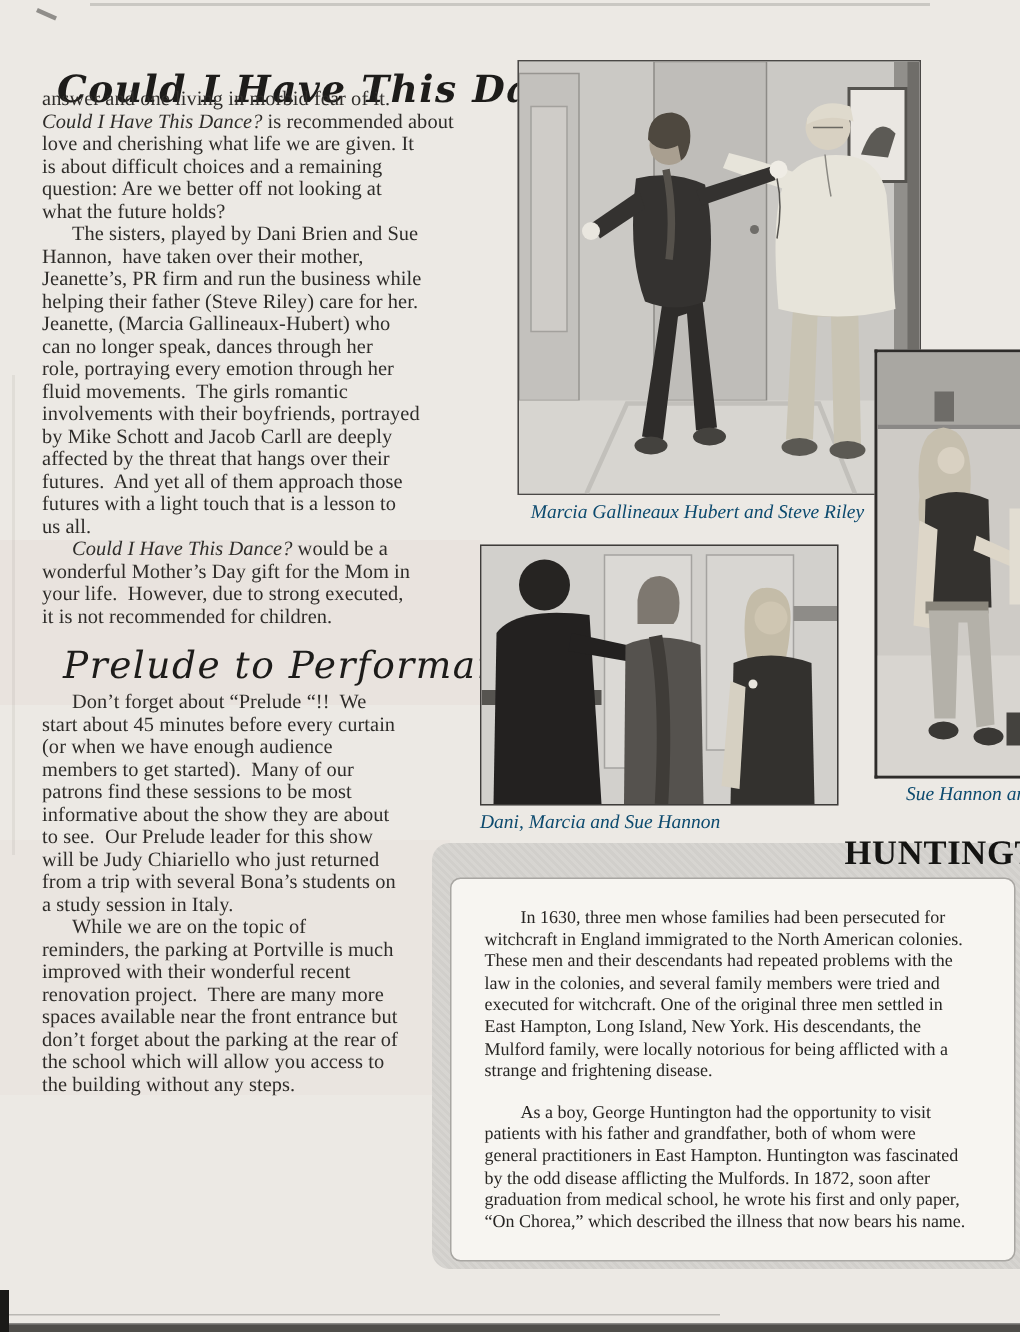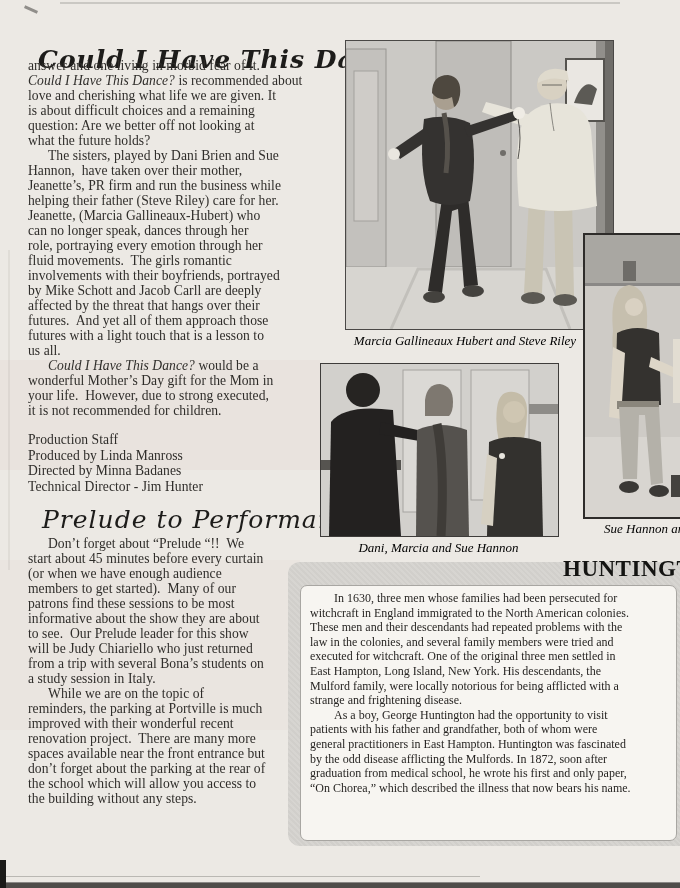--- a/index.html
+++ b/index.html
@@ -37,46 +37,46 @@
   }
 
   
   figure{margin:0; padding:0;}
   .photo{position:absolute; background:#cbc9c5;}
   .photo svg{display:block;}
   #photo-1{left:345px; top:40px; width:267px; height:288px; border:1px solid #4a4846; z-index:2;}
   #photo-2{left:320px; top:363px; width:237px; height:172px; border:1px solid #3e3c3a; z-index:2;}
   #photo-3{left:583px; top:233px; width:97px; height:282px; border:2px solid #2e2c2a; border-right:none; z-index:3;}
   .caption{
-    position:absolute; font-style:italic; font-size:13px; color:#000000;
+    position:absolute; font-style:italic; font-size:13px; color:#0c4a6e;
     font-family:"Liberation Serif", serif; z-index:4; white-space:nowrap;
   }
   #caption-1{left:345px; width:240px; top:333px; text-align:center;}
-  #caption-2{left:320px; width:237px; top:540px; text-align:center;}
+  #caption-2{left:320px; width:237px; top:540px; text-align:left;}
   #caption-3{left:604px; top:521px;}
 
   
   #huntington-panel{
     position:absolute; left:288px; top:562px; width:412px; height:284px;
     background:#d6d4d0;
     background-image:repeating-linear-gradient(45deg, rgba(0,0,0,0.025) 0 2px, rgba(255,255,255,0.02) 2px 4px);
     border-radius:12px 0 0 12px; z-index:1;
   }
   #huntington-header{
     position:absolute; left:275px; top:-6px;
     font-family:"Liberation Serif", serif; font-weight:bold;
     font-size:23px; color:#141412; letter-spacing:0.5px; white-space:nowrap;
   }
   #huntington-box{
     position:absolute; left:12px; top:23px; width:360px; height:249px;
     background:#f7f5f1; border:1px solid #a8a6a2; border-radius:7px;
     padding:5px 6px 0 9px; overflow:hidden;
   }
   #huntington-box p{
-    margin:0; white-space:pre-wrap;
+    margin:13px; white-space:pre-wrap;
     font-size:12px; line-height:14.6px; color:#272523;
   }
   #huntington-box p.ind{text-indent:24px;}
 </style>
 </head>
 <body>
 
 <div id="page">
 
   <div class="artifact" style="left:60px; top:2px; width:560px; height:2px; background:#cac8c3;"></div>
@@ -105,24 +105,20 @@
 involvements with their boyfriends, portrayed
 by Mike Schott and Jacob Carll are deeply
 affected by the threat that hangs over their
 futures.  And yet all of them approach those
 futures with a light touch that is a lesson to
 us all.</span></p>
     <p class="ind"><span class="seg-i">Could I Have This Dance?</span><span> would be a
 wonderful Mother’s Day gift for the Mom in
 your life.  However, due to strong executed,
 it is </span><span class="seg-b">not recommended for children.</span></p>
-    <div class="staff-block">Production Staff
-Produced by Linda Manross
-Directed by Minna Badanes
-Technical Director - Jim Hunter</div>
     <h2 class="prelude-title">Prelude to Performance</h2>
     <p class="ind"><span>Don’t forget about “Prelude “!!  We
 start about 45 minutes before every curtain
 (or when we have enough audience
 members to get started).  Many of our
 patrons find these sessions to be most
 informative about the show they are about
 to see.  Our Prelude leader for this show
 will be Judy Chiariello who just returned
 from a trip with several Bona’s students on

